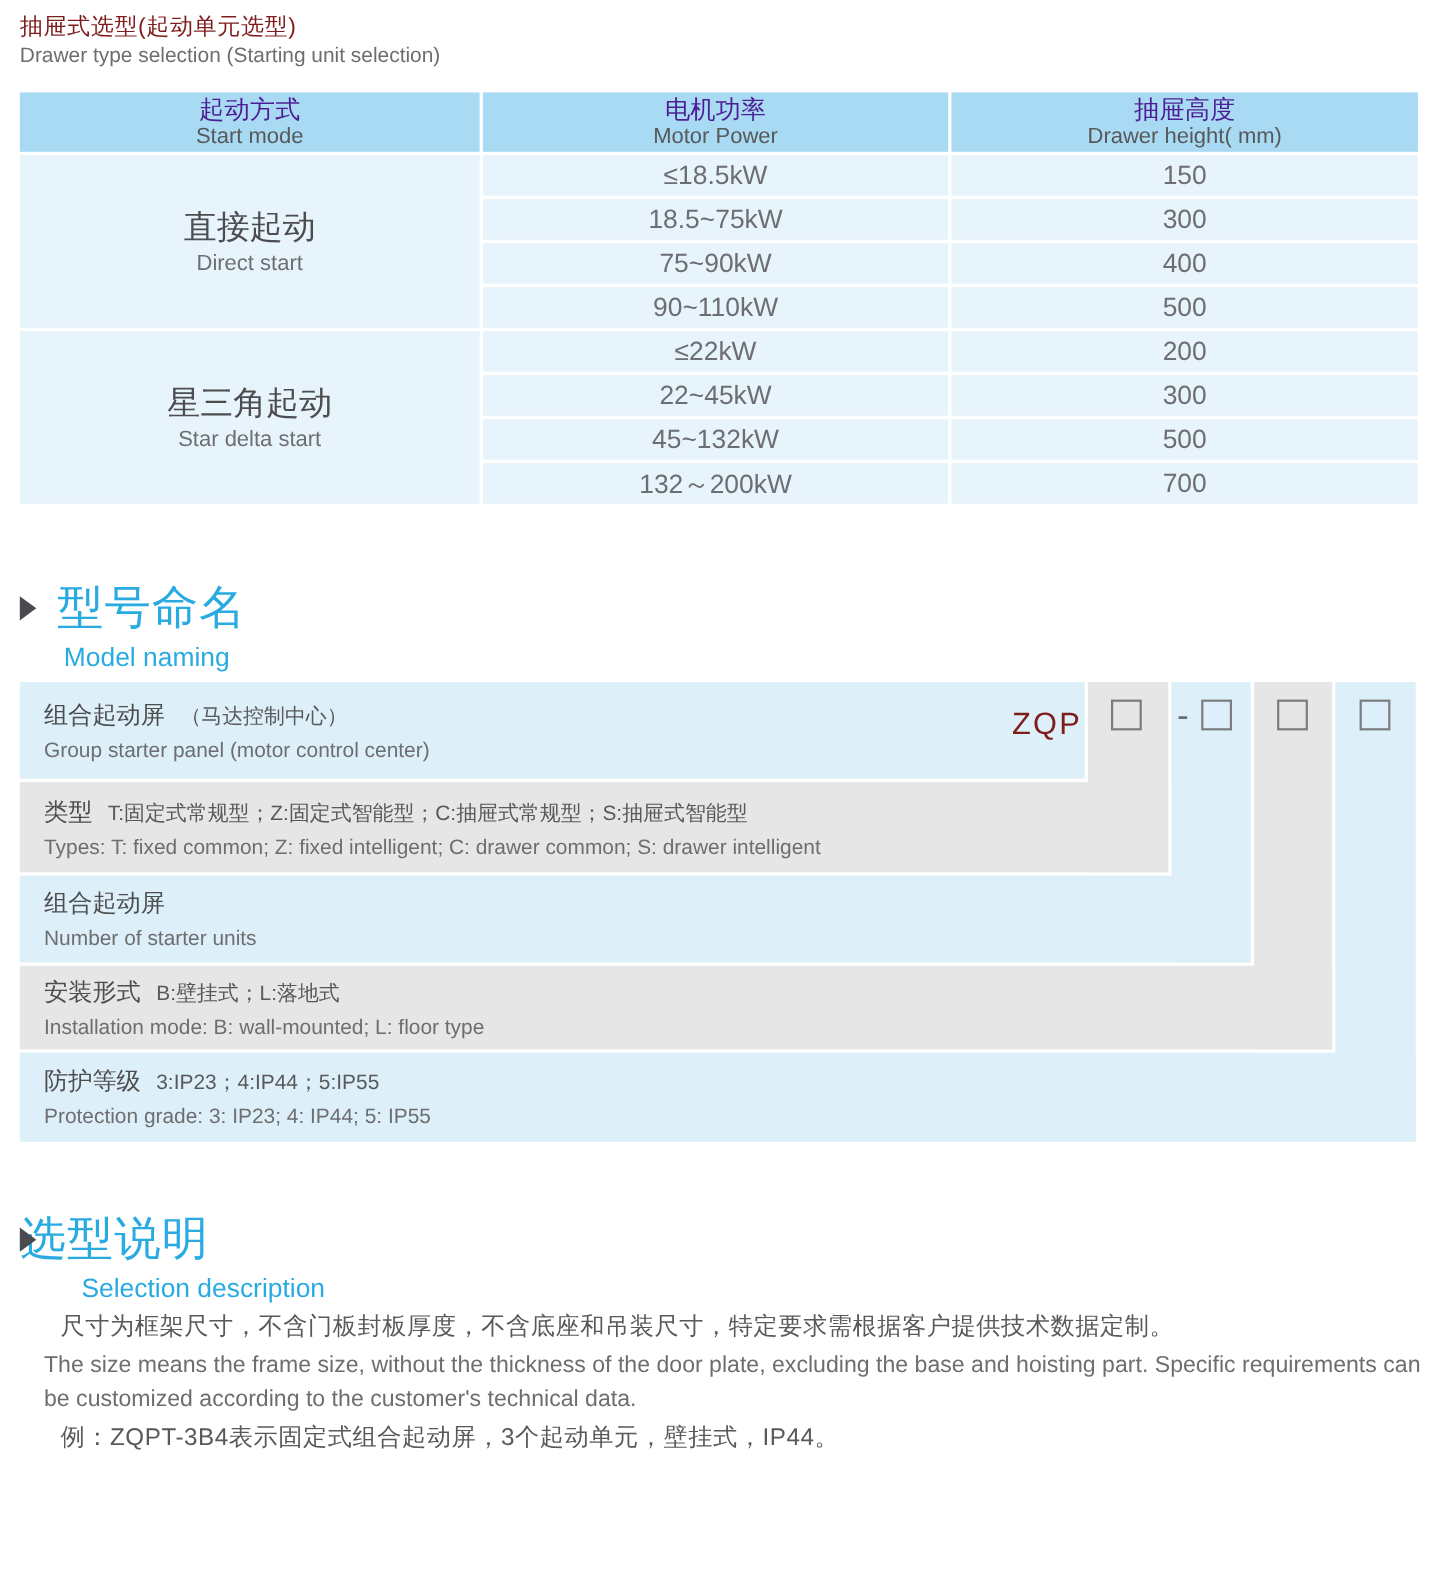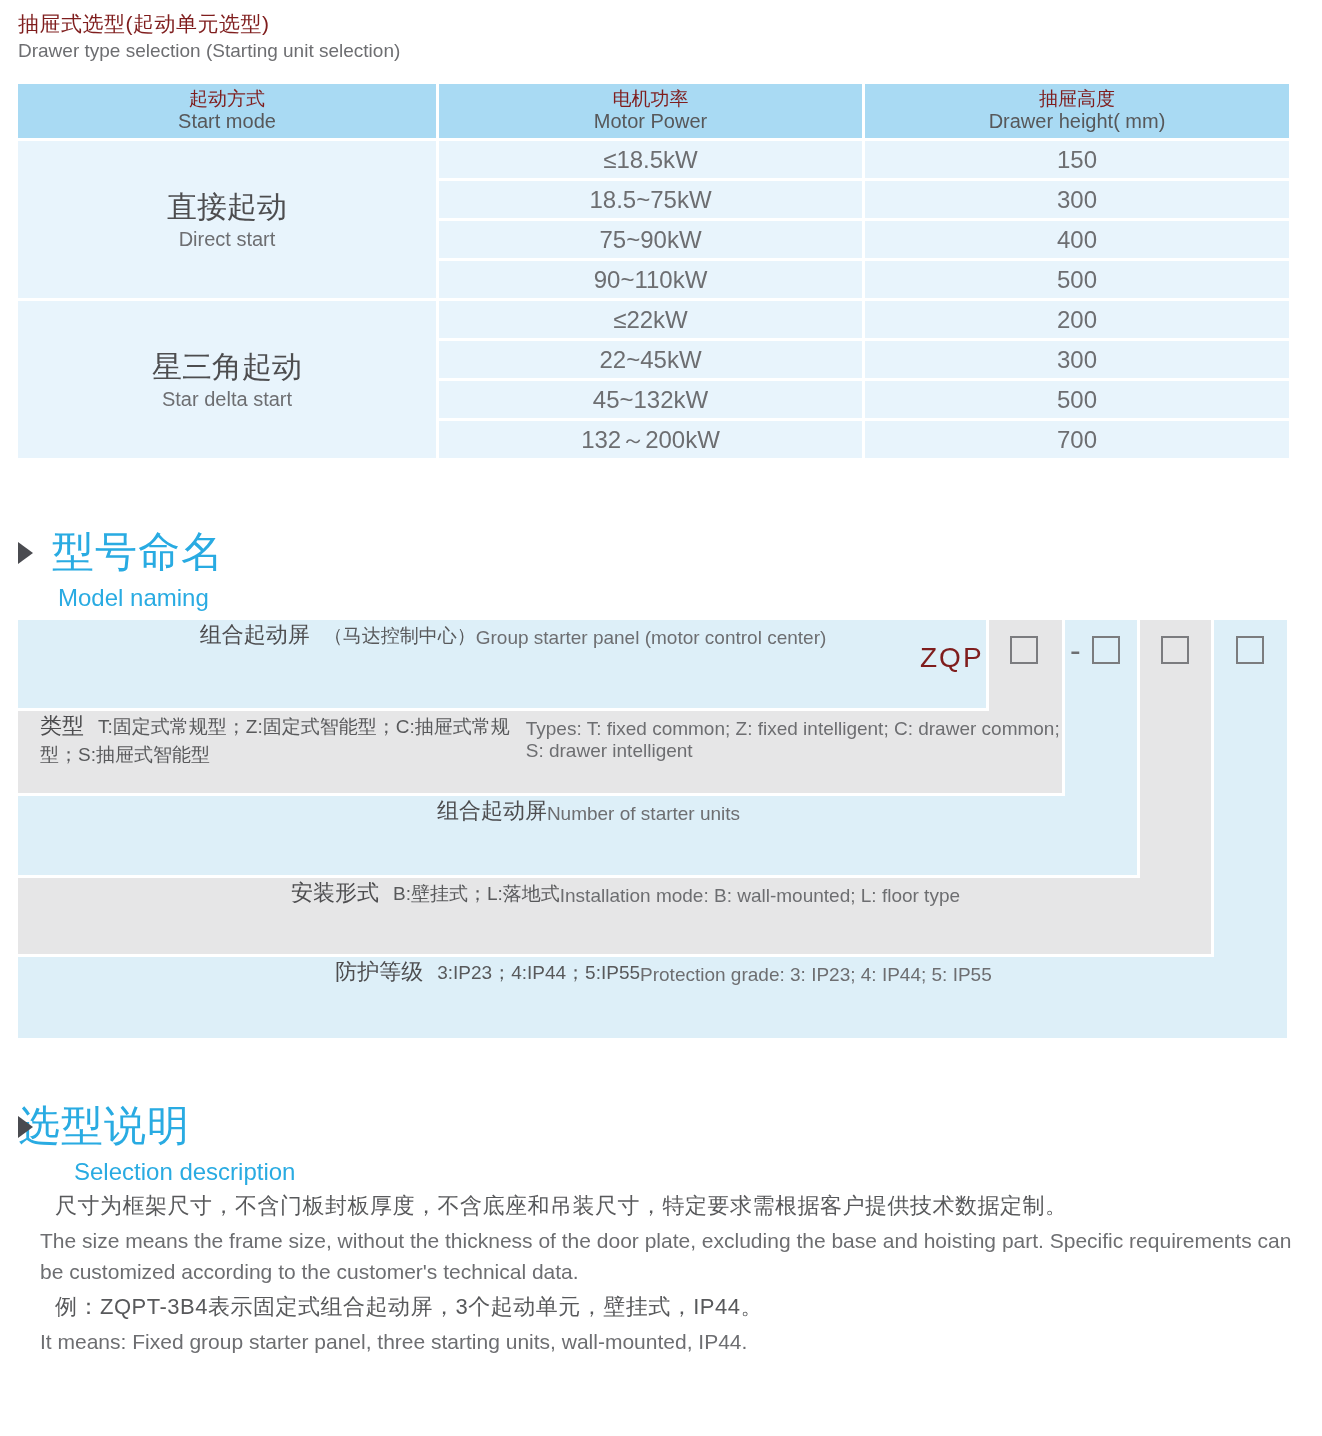--- a/index.html
+++ b/index.html
@@ -9,38 +9,38 @@
 
   
   .doc-title-zh { position:absolute; left:18px; top:10px; font-size:21px; color:#7f1d1d; letter-spacing:0.5px; }
   .doc-title-en { position:absolute; left:18px; top:40px; font-size:19px; color:#6d6e71; }
 
   
   .sel-table { position:absolute; left:18px; top:84px; display:grid;
                grid-template-columns:418px 423px 424px;
                grid-template-rows:54px repeat(8, 37px); gap:3px; }
   .th { background:#a9daf3; display:flex; flex-direction:column; align-items:center; justify-content:center; line-height:1.18; }
-  .th .zh { font-size:19px; color:#7f1d1d; }
+  .th .zh { font-size:23px; color:#4c1d95; }
   .th .en { font-size:20px; color:#57585a; }
   .mode-cell { background:#e8f4fc; display:flex; flex-direction:column; align-items:center; justify-content:center; line-height:1.3; }
   .mode-cell .zh { font-size:30px; color:#4d4d4f; }
   .mode-cell .en { font-size:20px; color:#6d6e71; }
   .cell { background:#e8f4fc; display:flex; align-items:center; justify-content:center;
           font-size:24px; color:#6d6e71; }
 
   
   .section-head { position:absolute; left:18px; }
   .arrow-icon { position:absolute; left:0; width:0; height:0;
                 border-left:15px solid #4a4b50; border-top:11px solid transparent; border-bottom:11px solid transparent; }
   .head-zh { font-size:42px; color:#29abe2; letter-spacing:1px; }
   .head-en { font-size:24px; color:#29abe2; }
 
   
   .ladder { position:absolute; left:18px; top:620px; width:1269px; height:418px; }
-  .lrow { position:absolute; left:0; display:flex; flex-direction:row; justify-content:center; padding-left:22px; }
+  .lrow { position:absolute; left:0; display:flex; flex-direction:column; justify-content:center; padding-left:22px; }
   .lrow .zh-line { font-size:22px; color:#4d4d4f; }
   .lrow .zh-note { font-size:19px; color:#58595b; margin-left:14px; }
   .lrow .en-line { font-size:19px; color:#6d6e71; margin-top:7px; }
   .row-blue { background:#ddeff8; }
   .row-gray { background:#e6e6e7; }
   .lbar { position:absolute; top:0; }
   .mbox { position:absolute; top:16px; width:28px; height:28px; border:2px solid #7b7c7f; background:transparent; }
   .mdash { position:absolute; top:12px; font-size:32px; color:#6d6e71; }
   .mcode { position:absolute; left:902px; top:22px; font-size:28px; color:#7f1d1d; letter-spacing:2px; }
 
@@ -143,16 +143,15 @@
   <div class="section-head" style="top:1098px; height:90px; width:500px;">
     <div class="arrow-icon" style="top:18px;"></div>
     <div class="head-zh" style="">选型说明</div>
     <div class="head-en" style="margin-left:56px; margin-top:4px;">Selection description</div>
   </div>
 
   <div class="desc-body">
     <div class="desc-zh">尺寸为框架尺寸，不含门板封板厚度，不含底座和吊装尺寸，特定要求需根据客户提供技术数据定制。</div>
     <div class="desc-en">The size means the frame size, without the thickness of the door plate, excluding the base and hoisting part. Specific requirements can be customized according to the customer's technical data.</div>
     <div class="desc-zh">例：ZQPT-3B4表示固定式组合起动屏，3个起动单元，壁挂式，IP44。</div>
-    <div class="desc-en">It means: Fixed group starter panel, three starting units, wall-mounted, IP44.</div>
   </div>
 
 </div>
 
 </body></html>

